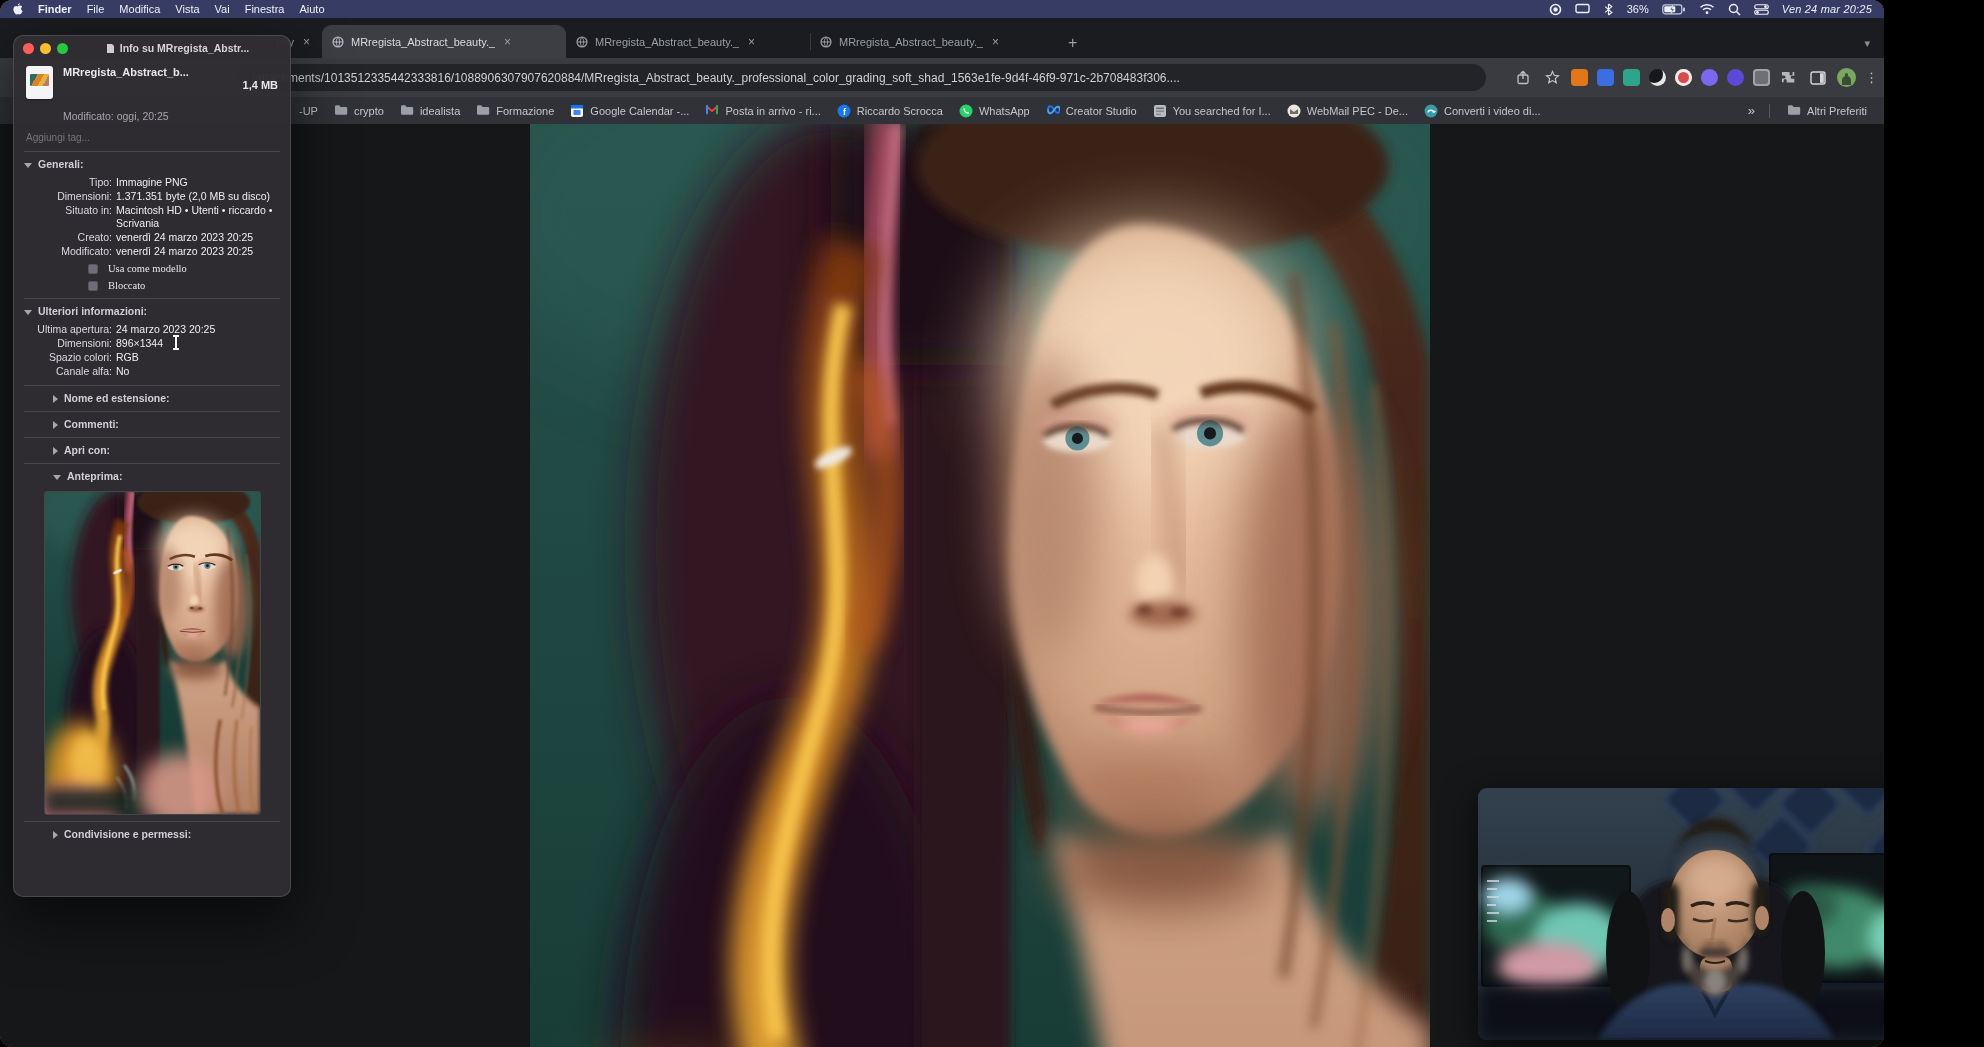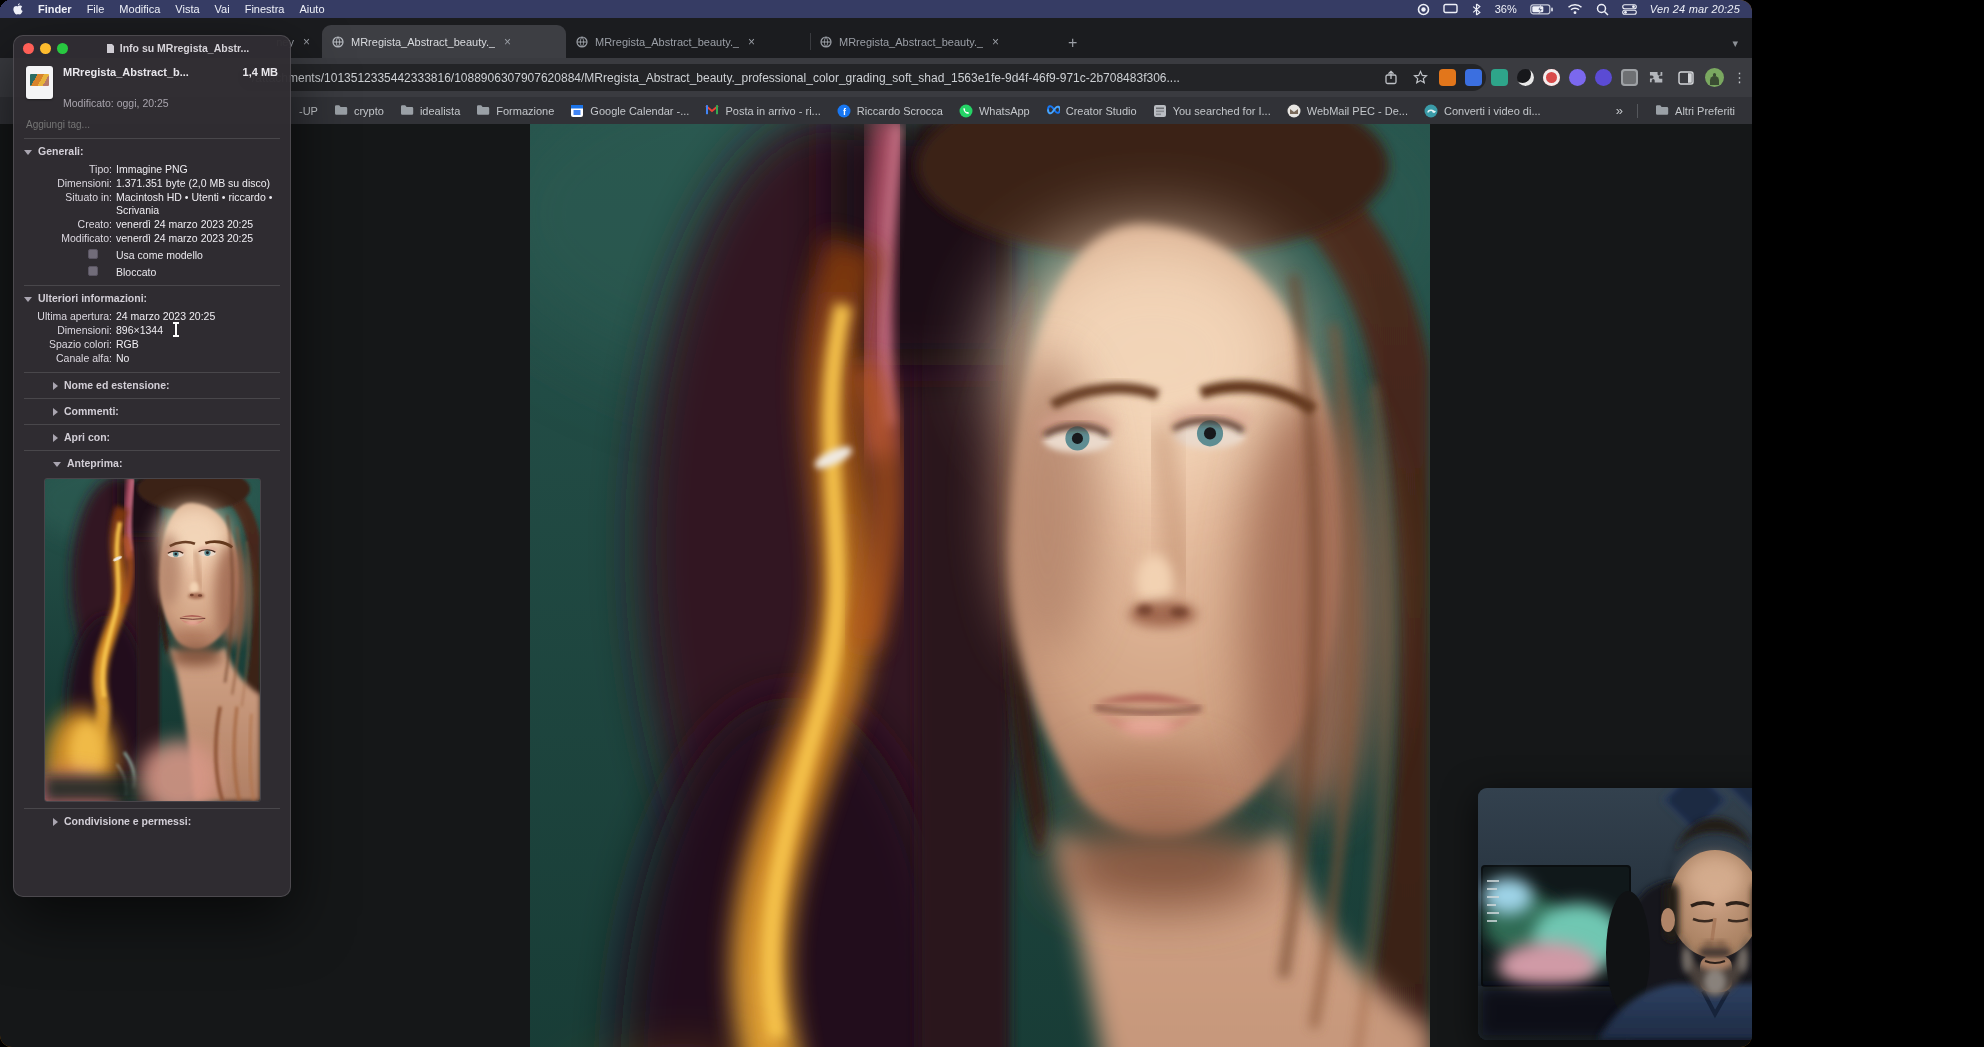--- a/index.html
+++ b/index.html
@@ -1,18 +1,18 @@
 <!DOCTYPE html>
 <html><head>
 <meta charset="utf-8">
 <style>
   * { box-sizing: border-box; margin: 0; padding: 0; }
   html,body { background:#000; }
   body { width:1984px; height:1047px; overflow:hidden; }
-  .screen { position:relative; width:1752px; height:1047px; background:#a16207; border-radius:12px; overflow:hidden; font-family:"Liberation Sans",sans-serif; -webkit-font-smoothing:antialiased; }
+  .screen { position:relative; width:1884px; height:1047px; background:#a16207; border-radius:12px; overflow:hidden; font-family:"Liberation Sans",sans-serif; -webkit-font-smoothing:antialiased; }
 
   
   .menubar { position:absolute; left:0; top:0; right:0; height:18px; background:#363c64; display:flex; align-items:center; padding:0 12px; color:#eef0f8; font-size:11px; z-index:40; }
   .menubar .left { display:flex; align-items:center; gap:15px; }
   .menubar .mitem { cursor:default; }
   .menubar .mitem.bold { font-weight:bold; }
   .menubar .right { margin-left:auto; display:flex; align-items:center; gap:13px; }
   .sicon { display:inline-flex; align-items:center; }
   .clock { letter-spacing:.2px;font-style:italic; }
 
@@ -53,35 +53,35 @@
   
   .iw { position:absolute; left:13px; top:35px; width:278px; height:862px; background:rgba(49,45,51,0.97); border:1px solid rgba(255,255,255,0.14); border-radius:10px; box-shadow:0 22px 60px rgba(0,0,0,.6); z-index:30; color:#e9e7ec; font-size:10.5px; line-height:13px; overflow:hidden; }
   .iw-titlebar { height:25px; display:flex; align-items:center; padding:0 9px; gap:6px; }
   .tdot { width:11px; height:11px; border-radius:50%; }
   .tdot.r { background:#ff5f57; } .tdot.y { background:#febc2e; } .tdot.g { background:#28c840; }
   .iw-titlewrap { flex:1; display:flex; align-items:center; justify-content:center; gap:5px; font-size:10.5px; font-weight:bold; color:#d6d3d9; }
   .iw-filehead { display:flex; gap:10px; padding:5px 12px 2px; align-items:flex-start; }
   .fileicon { width:27px; height:33px; background:#f4f4f6; border-radius:3px; position:relative; flex:none; box-shadow:0 1px 2px rgba(0,0,0,.4); }
   .fileicon::after { content:""; position:absolute; left:4px; top:8px; width:19px; height:12px; border-radius:1px; background:linear-gradient(120deg,#2c6b62 0 30%,#d8832c 30% 55%,#e8b33c 55% 75%,#b87a6a 75%); }
   .fh-main { flex:1; }
-  .fh-row1 { display:flex; align-items:flex-start; }
+  .fh-row1 { display:flex; align-items:flex-start;flex-direction:column; }
   .fh-name { font-weight:bold; font-size:11px; max-width:150px; white-space:nowrap; overflow:hidden; }
   .fh-size { margin-left:auto; font-size:11px; font-weight:bold; }
   .fh-mod { color:#a8a4ad; margin-top:18px; }
   .iw-tags { padding:6px 12px 7px; }
   .iw-tags input { width:100%; background:transparent; border:none; outline:none; color:#8d8894; font-size:10px; font-family:inherit; }
   .iw-sep { height:1px; background:rgba(255,255,255,.13); margin:0 10px; }
   .iw-section { padding:6px 10px; }
   .iw-header { display:flex; align-items:center; gap:6px; color:#d2ced6; font-weight:bold; margin-bottom:5px; }
   .chev { width:0; height:0; border-left:4px solid transparent; border-right:4px solid transparent; border-top:5px solid #a9a5b0; margin-top:1px; }
   .chev.closed { border-top:4px solid transparent; border-bottom:4px solid transparent; border-left:5px solid #a9a5b0; border-right:none; margin-top:0; }
   .iw-row { display:flex; margin-bottom:1px; position:relative; }
   .iw-label { width:88px; text-align:right; flex:none; color:#dcd8e0; }
   .iw-val { margin-left:4px; flex:1; color:#efedf2; }
-  .cbrow { display:flex; align-items:flex-start; gap:18px; margin:4px 0 0 64px; }
+  .cbrow { display:flex; align-items:center; gap:10px; margin:4px 0 0 64px;font-family:Liberation Serif, serif; }
   .cbox { width:10px; height:10px; border-radius:2px; background:#716c79; border:1px solid #5a5562; }
   .iw-disc { display:flex; align-items:center; gap:6px; padding:6px 10px; color:#d2ced6; font-weight:bold;margin-left:29px; }
   .thumbwrap { width:217px; height:324px; margin:2px auto 6px; border-radius:3px; overflow:hidden; border:1px solid rgba(255,255,255,.12); }
   .ibeam { position:absolute; left:151px; top:-1px; width:2px; height:13px; background:#fdfdfd; box-shadow:0 0 1px #000; }
   .ibeam::before, .ibeam::after { content:""; position:absolute; left:-2px; width:6px; height:2px; background:#fdfdfd; }
   .ibeam::before { top:-1px; } .ibeam::after { bottom:-1px; }
 
   
   .webcam { position:absolute; left:1478px; top:788px; width:474px; height:252px; border-radius:9px; overflow:hidden; z-index:35; box-shadow:0 8px 34px rgba(0,0,0,.65); background:#1c2630; }
 </style>

